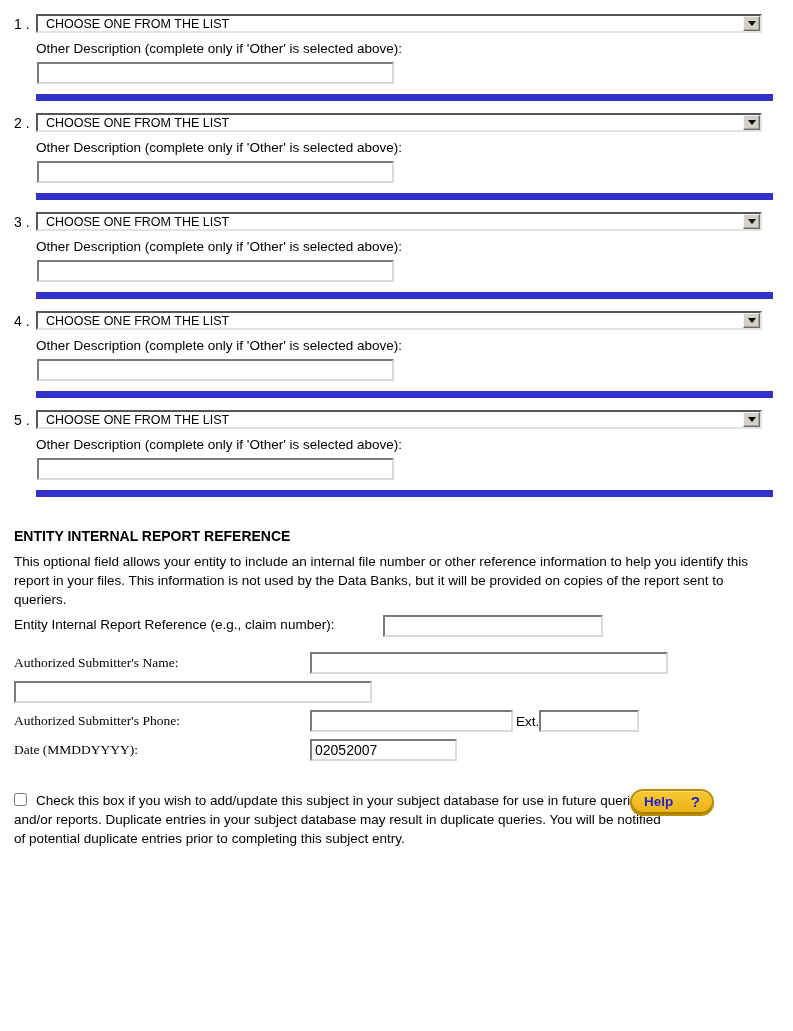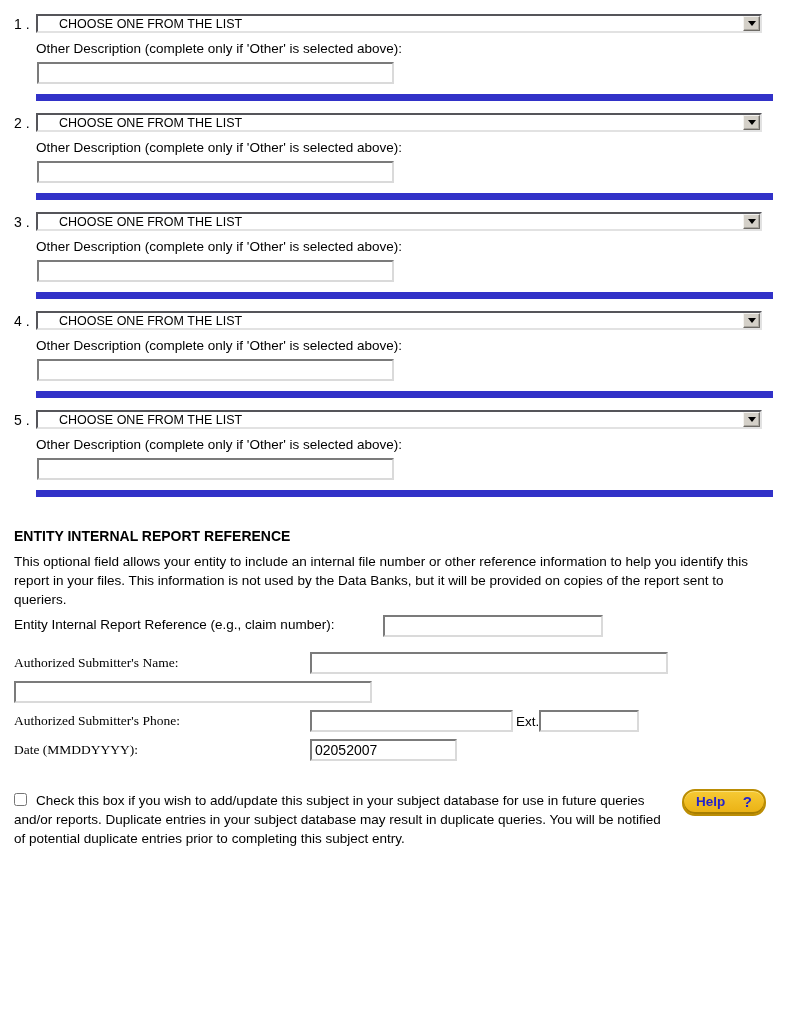--- a/index.html
+++ b/index.html
@@ -13,21 +13,21 @@
   }
   .section { margin-bottom:12px; }
   .select-row { display:flex; align-items:center; }
   .num { width:22px; font-size:14px; flex:0 0 22px; }
   .selectbox {
     width:726px; height:19px; background:#fff;
     border:2px solid; border-color:#55555a #e2e2e2 #e2e2e2 #55555a;
     display:flex; align-items:center; justify-content:space-between;
     cursor:default;
   }
-  .select-text { font-size:12.5px; padding-left:21px; white-space:nowrap; overflow:hidden; }
+  .select-text { font-size:12.5px; padding-left:8px; white-space:nowrap; overflow:hidden; }
   .arrow-btn {
     width:17px; height:15px; margin-right:0;
     background:#d4d0c8;
     border:1px solid; border-color:#f4f3f0 #6e6b66 #6e6b66 #f4f3f0;
     box-shadow: inset -1px -1px 0 #a9a69f;
     display:flex; align-items:center; justify-content:center;
   }
   .caret { width:0; height:0; border-left:4px solid transparent; border-right:4px solid transparent; border-top:5px solid #000; }
   .other-label { margin:7px 0 5px 22px; line-height:17px; }
   .txt {
@@ -54,21 +54,21 @@
   .name-input, .title-input { width:358px; }
   .phone-input { width:203px; }
   .ext-label { margin-left:3px; }
   .ext-input { width:100px; }
   .date-input { width:147px; }
 
   .bottom-block { position:relative; margin-top:30px; }
   .subject-text { width:650px; line-height:19px; }
   .subject-checkbox { width:13px; height:13px; margin-right:9px; vertical-align:-1px; }
   .help-btn {
-    position:absolute; left:668px; top:-2px;
+    position:absolute; left:616px; top:-2px;
     width:84px; height:27px; border-radius:13px;
     background:linear-gradient(#f6ca35, #eab012);
     border:2px solid #bb8d04;
     box-shadow: inset 0 -2px 0 #a87e00, inset 0 1px 0 #fbe078;
     display:flex; align-items:center; justify-content:space-between;
     padding:0 12px 2px 12px;
     color:#2323cc; font-weight:bold; font-size:13.5px;
     cursor:pointer;
   }
   .help-q { font-size:15px; font-weight:bold; }

